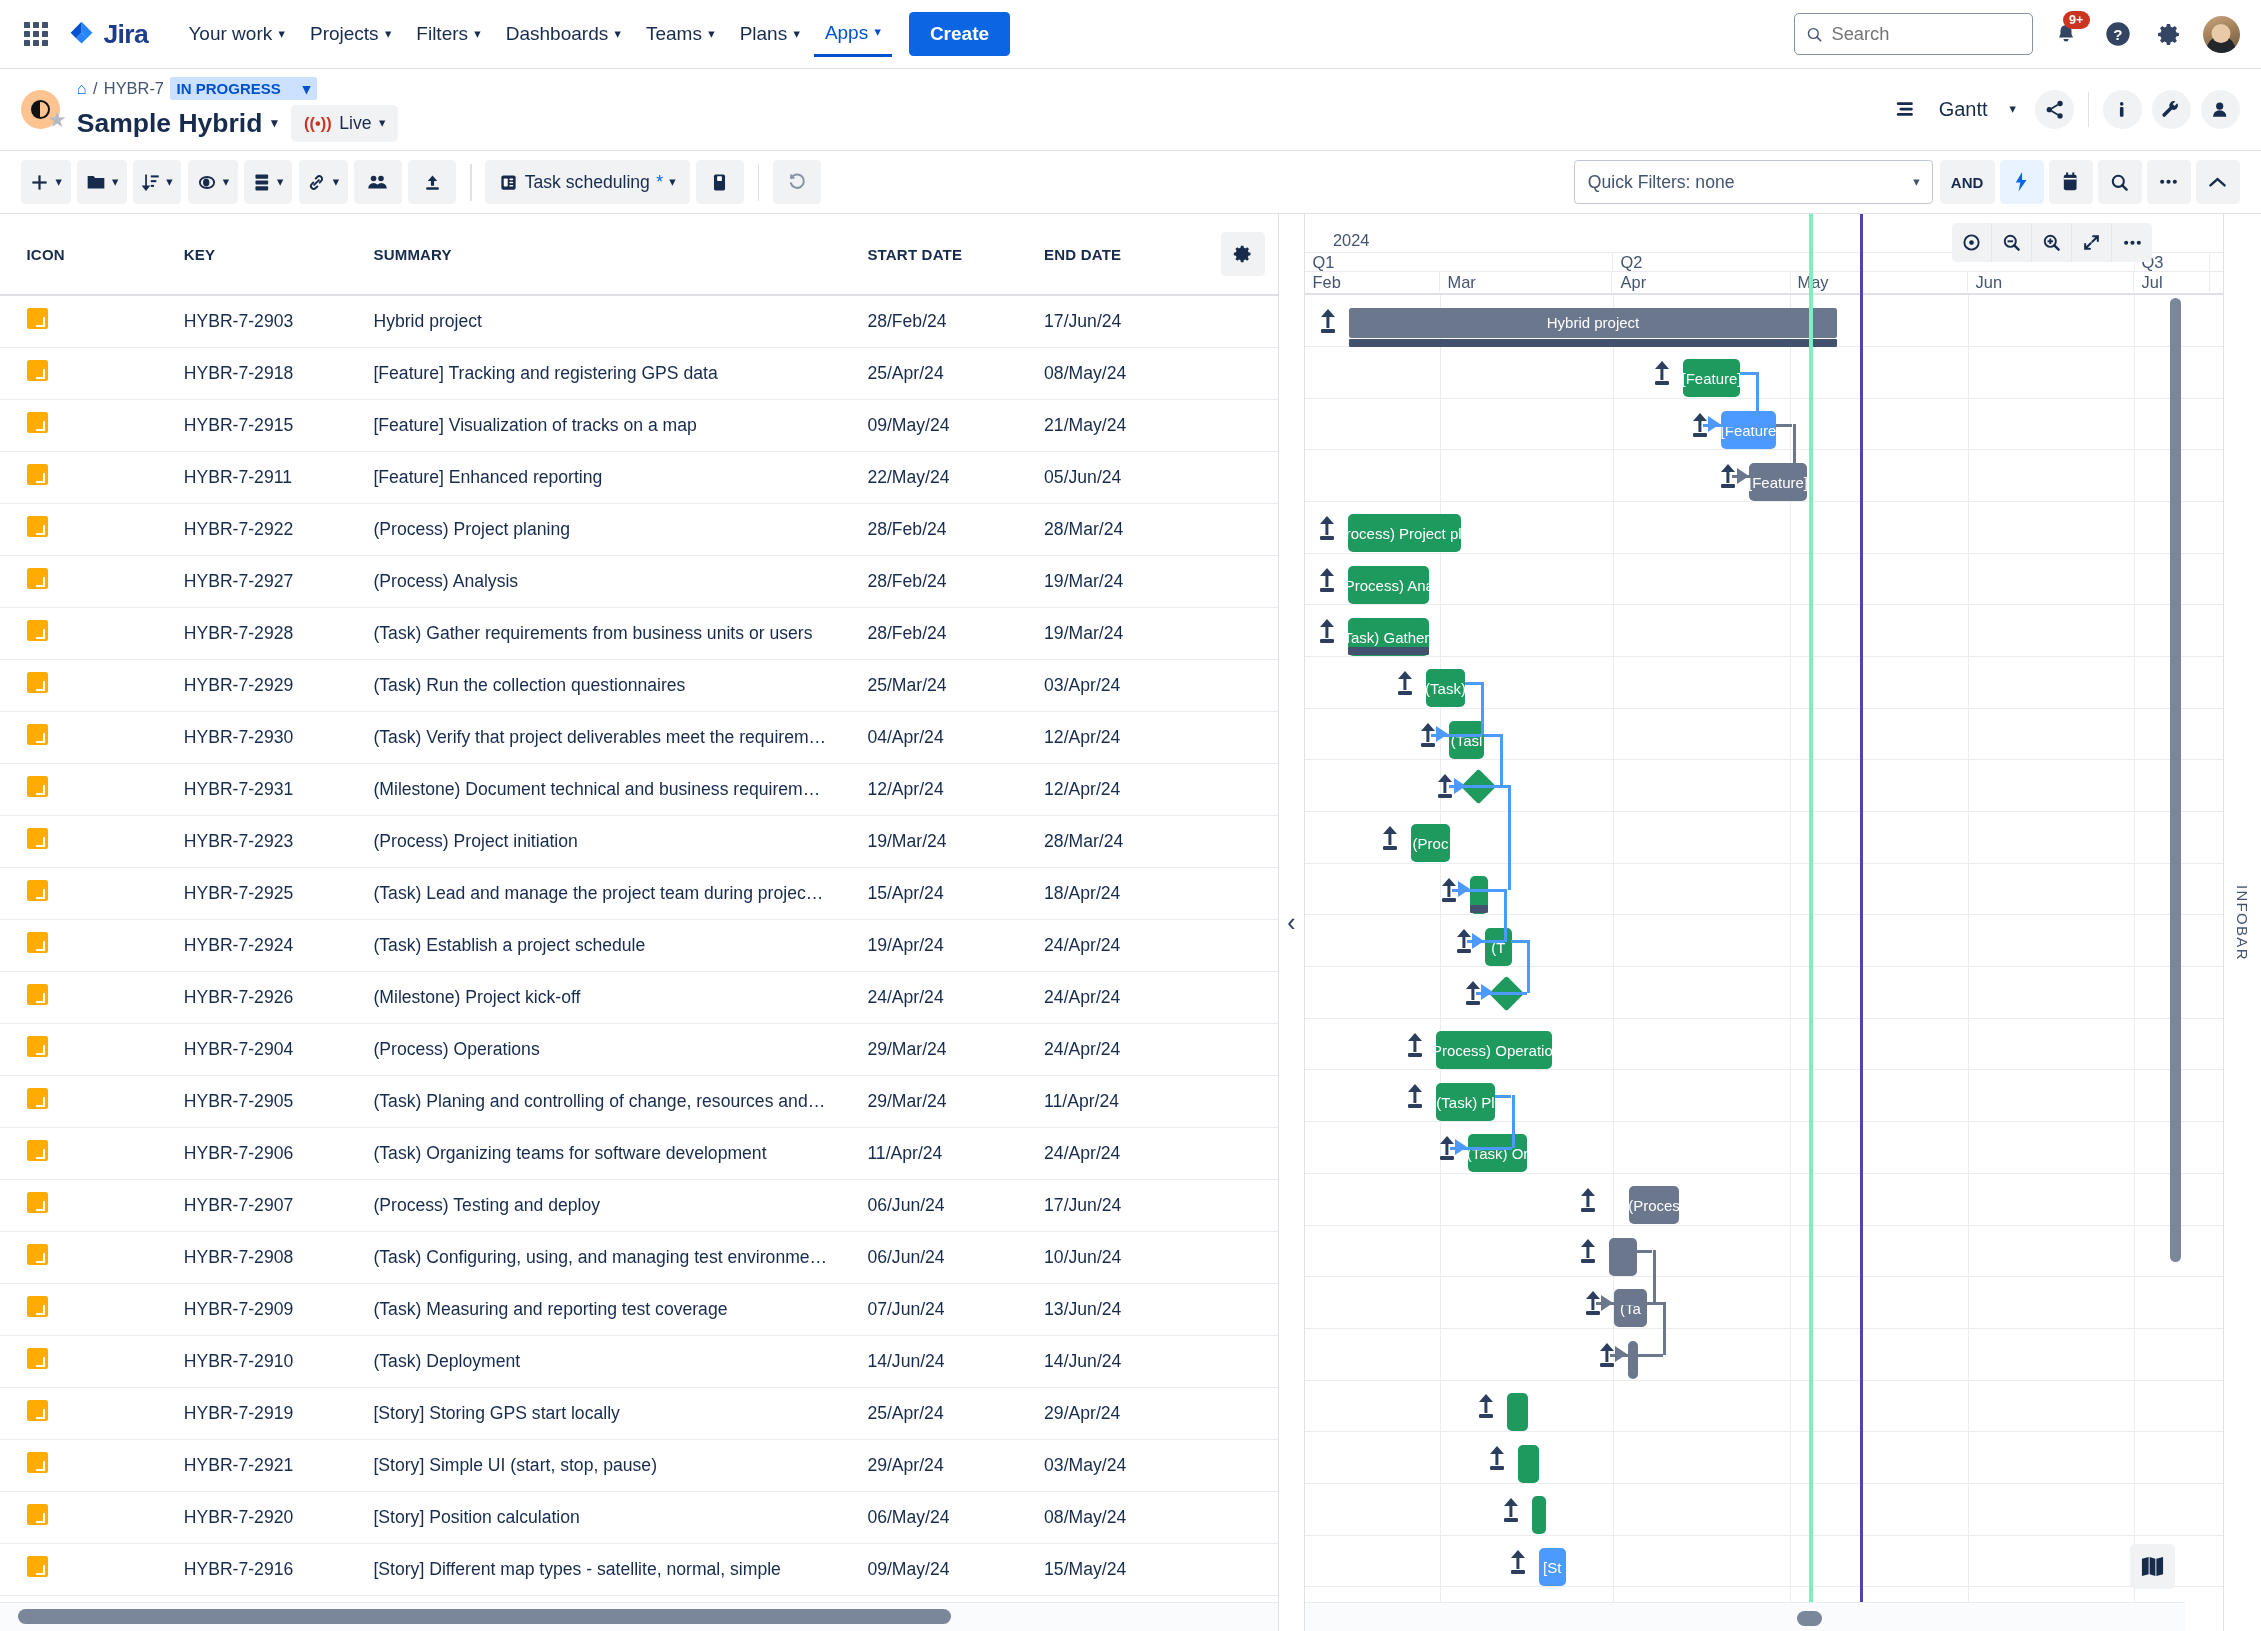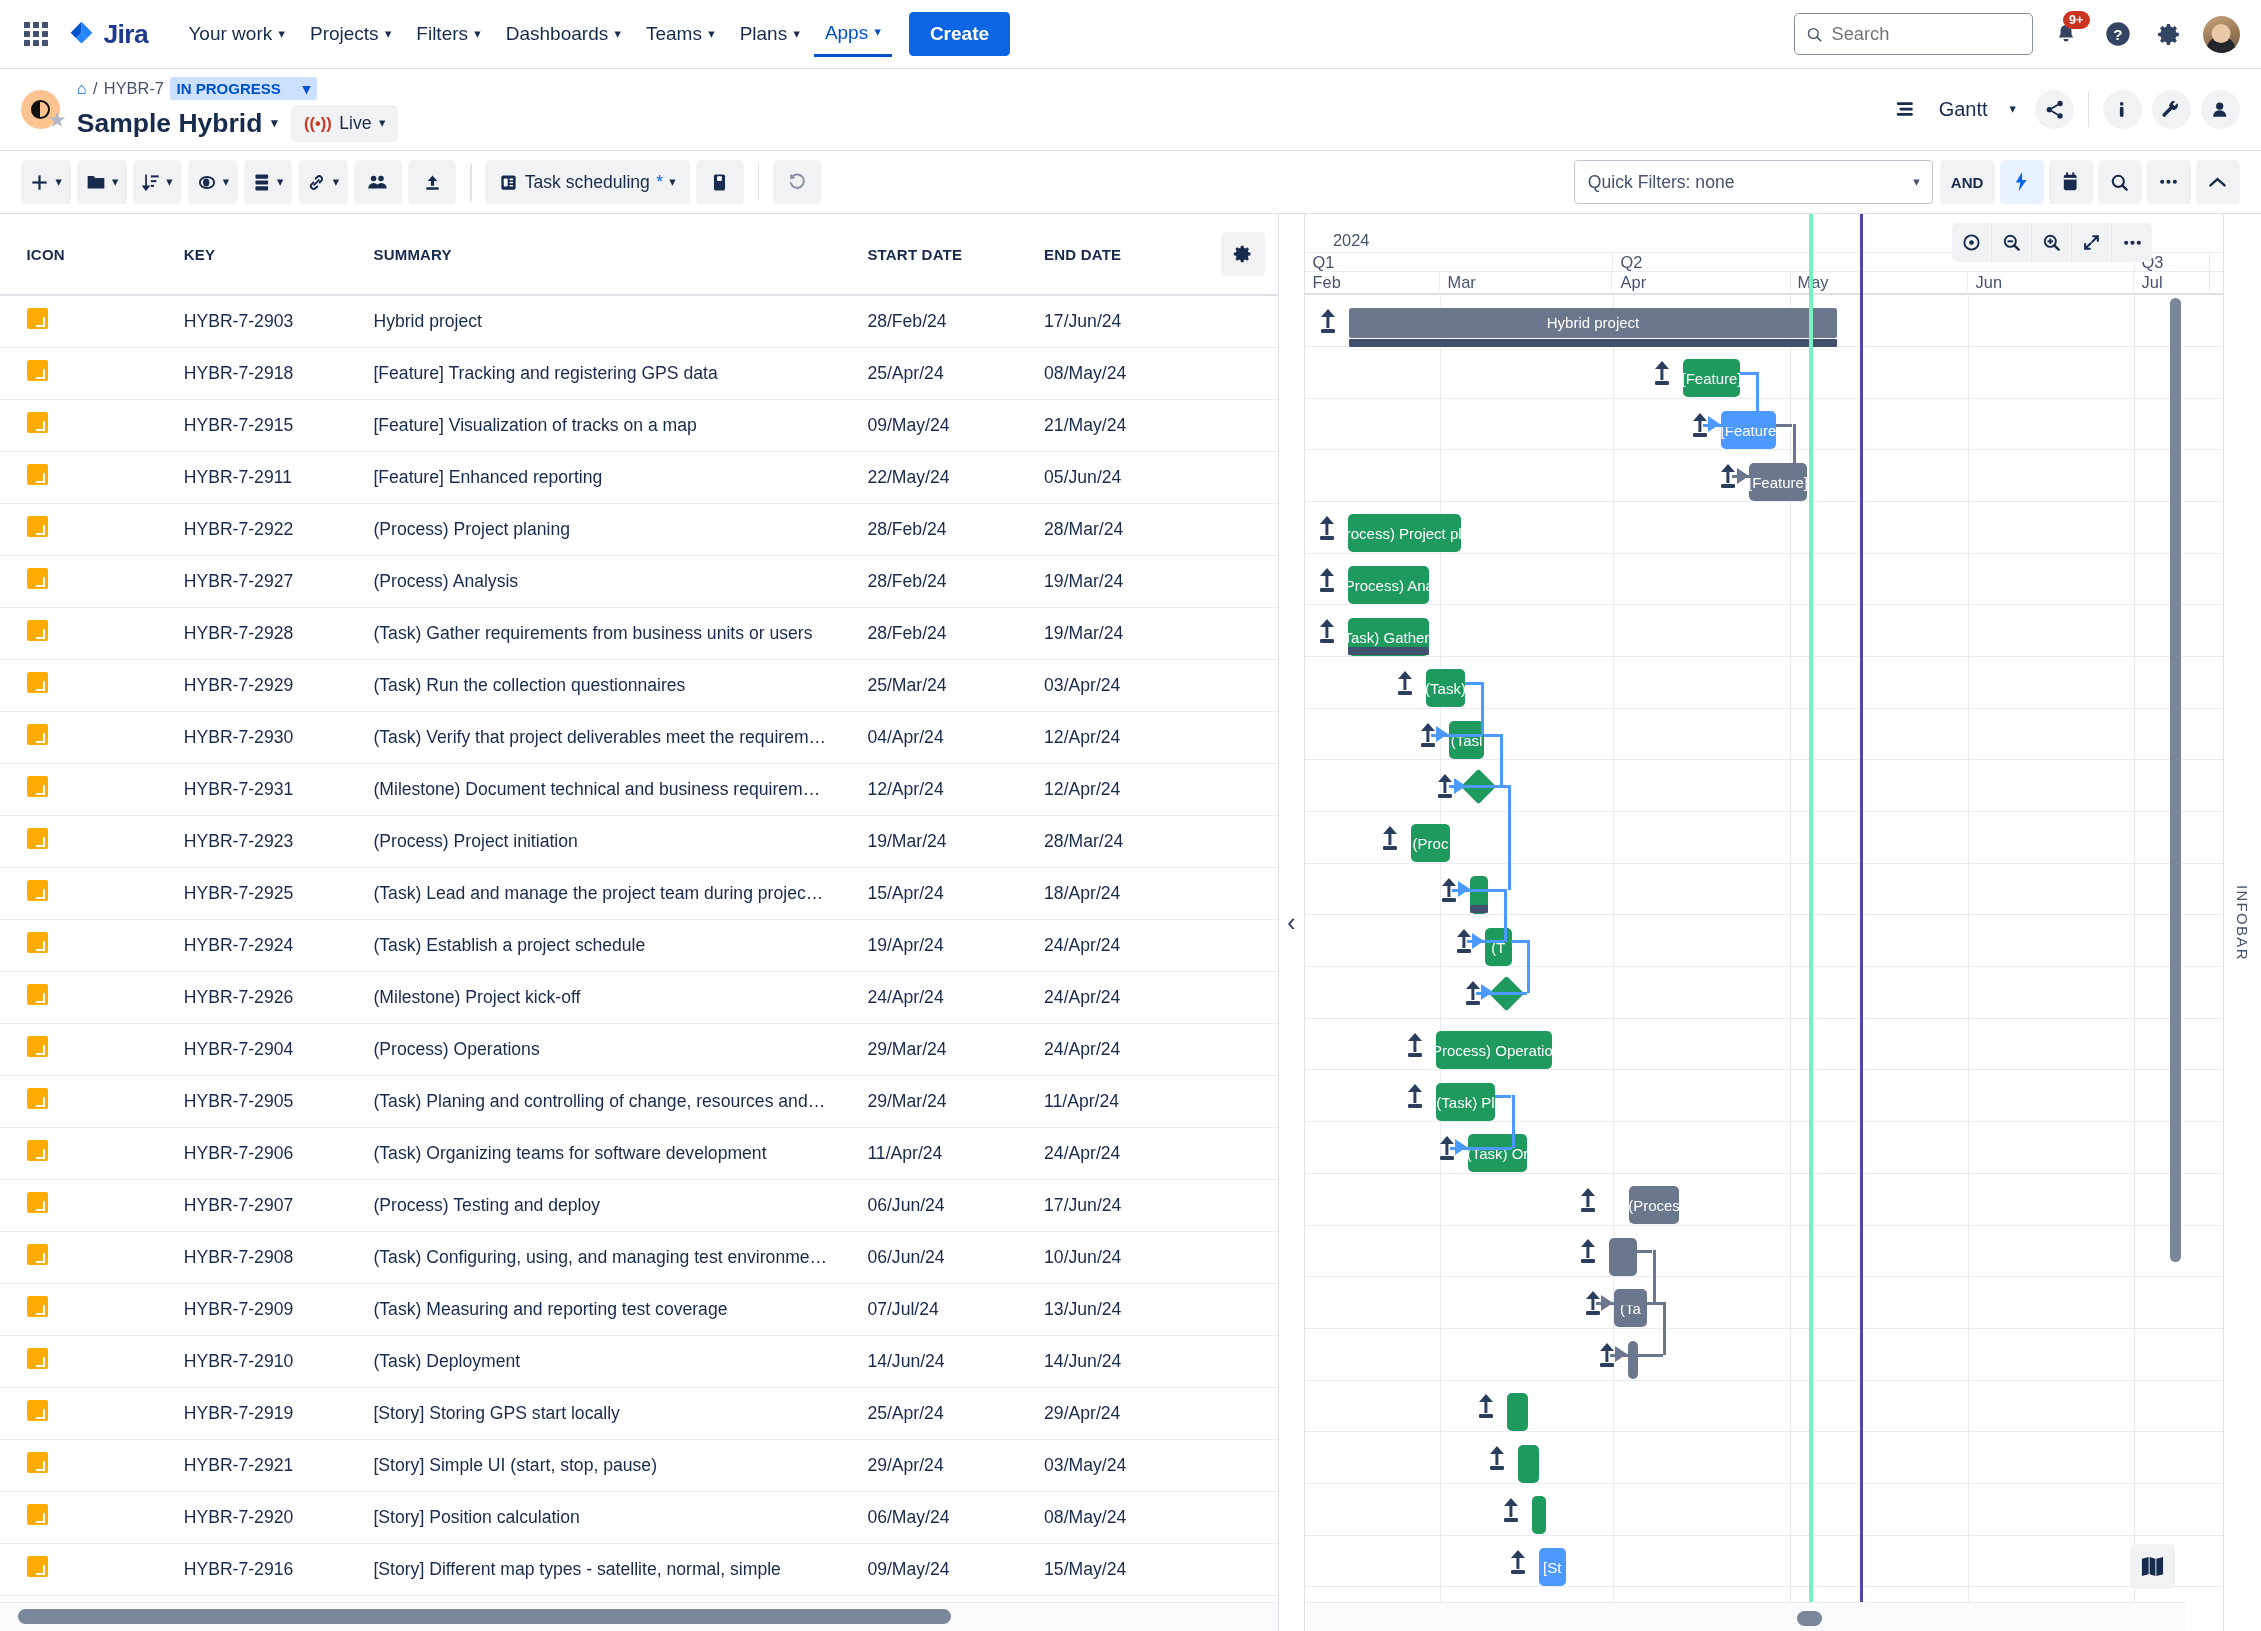--- a/index.html
+++ b/index.html
@@ -680,21 +680,21 @@
             <td class="c-sd">06/Jun/24</td>
             <td class="c-ed">10/Jun/24</td>
             <td class="c-gear"></td>
           </tr>
           <tr>
             <td class="c-icon"><span class="issue-icon"></span></td>
             <td class="c-key">HYBR-7-2909</td>
             <td class="c-sum">
               <span class="sum-cell">(Task) Measuring and reporting test coverage</span>
             </td>
-            <td class="c-sd">07/Jul/24</td>
+            <td class="c-sd">07/Jun/24</td>
             <td class="c-ed">13/Jun/24</td>
             <td class="c-gear"></td>
           </tr>
           <tr>
             <td class="c-icon"><span class="issue-icon"></span></td>
             <td class="c-key">HYBR-7-2910</td>
             <td class="c-sum">
               <span class="sum-cell">(Task) Deployment</span>
             </td>
             <td class="c-sd">14/Jun/24</td>

